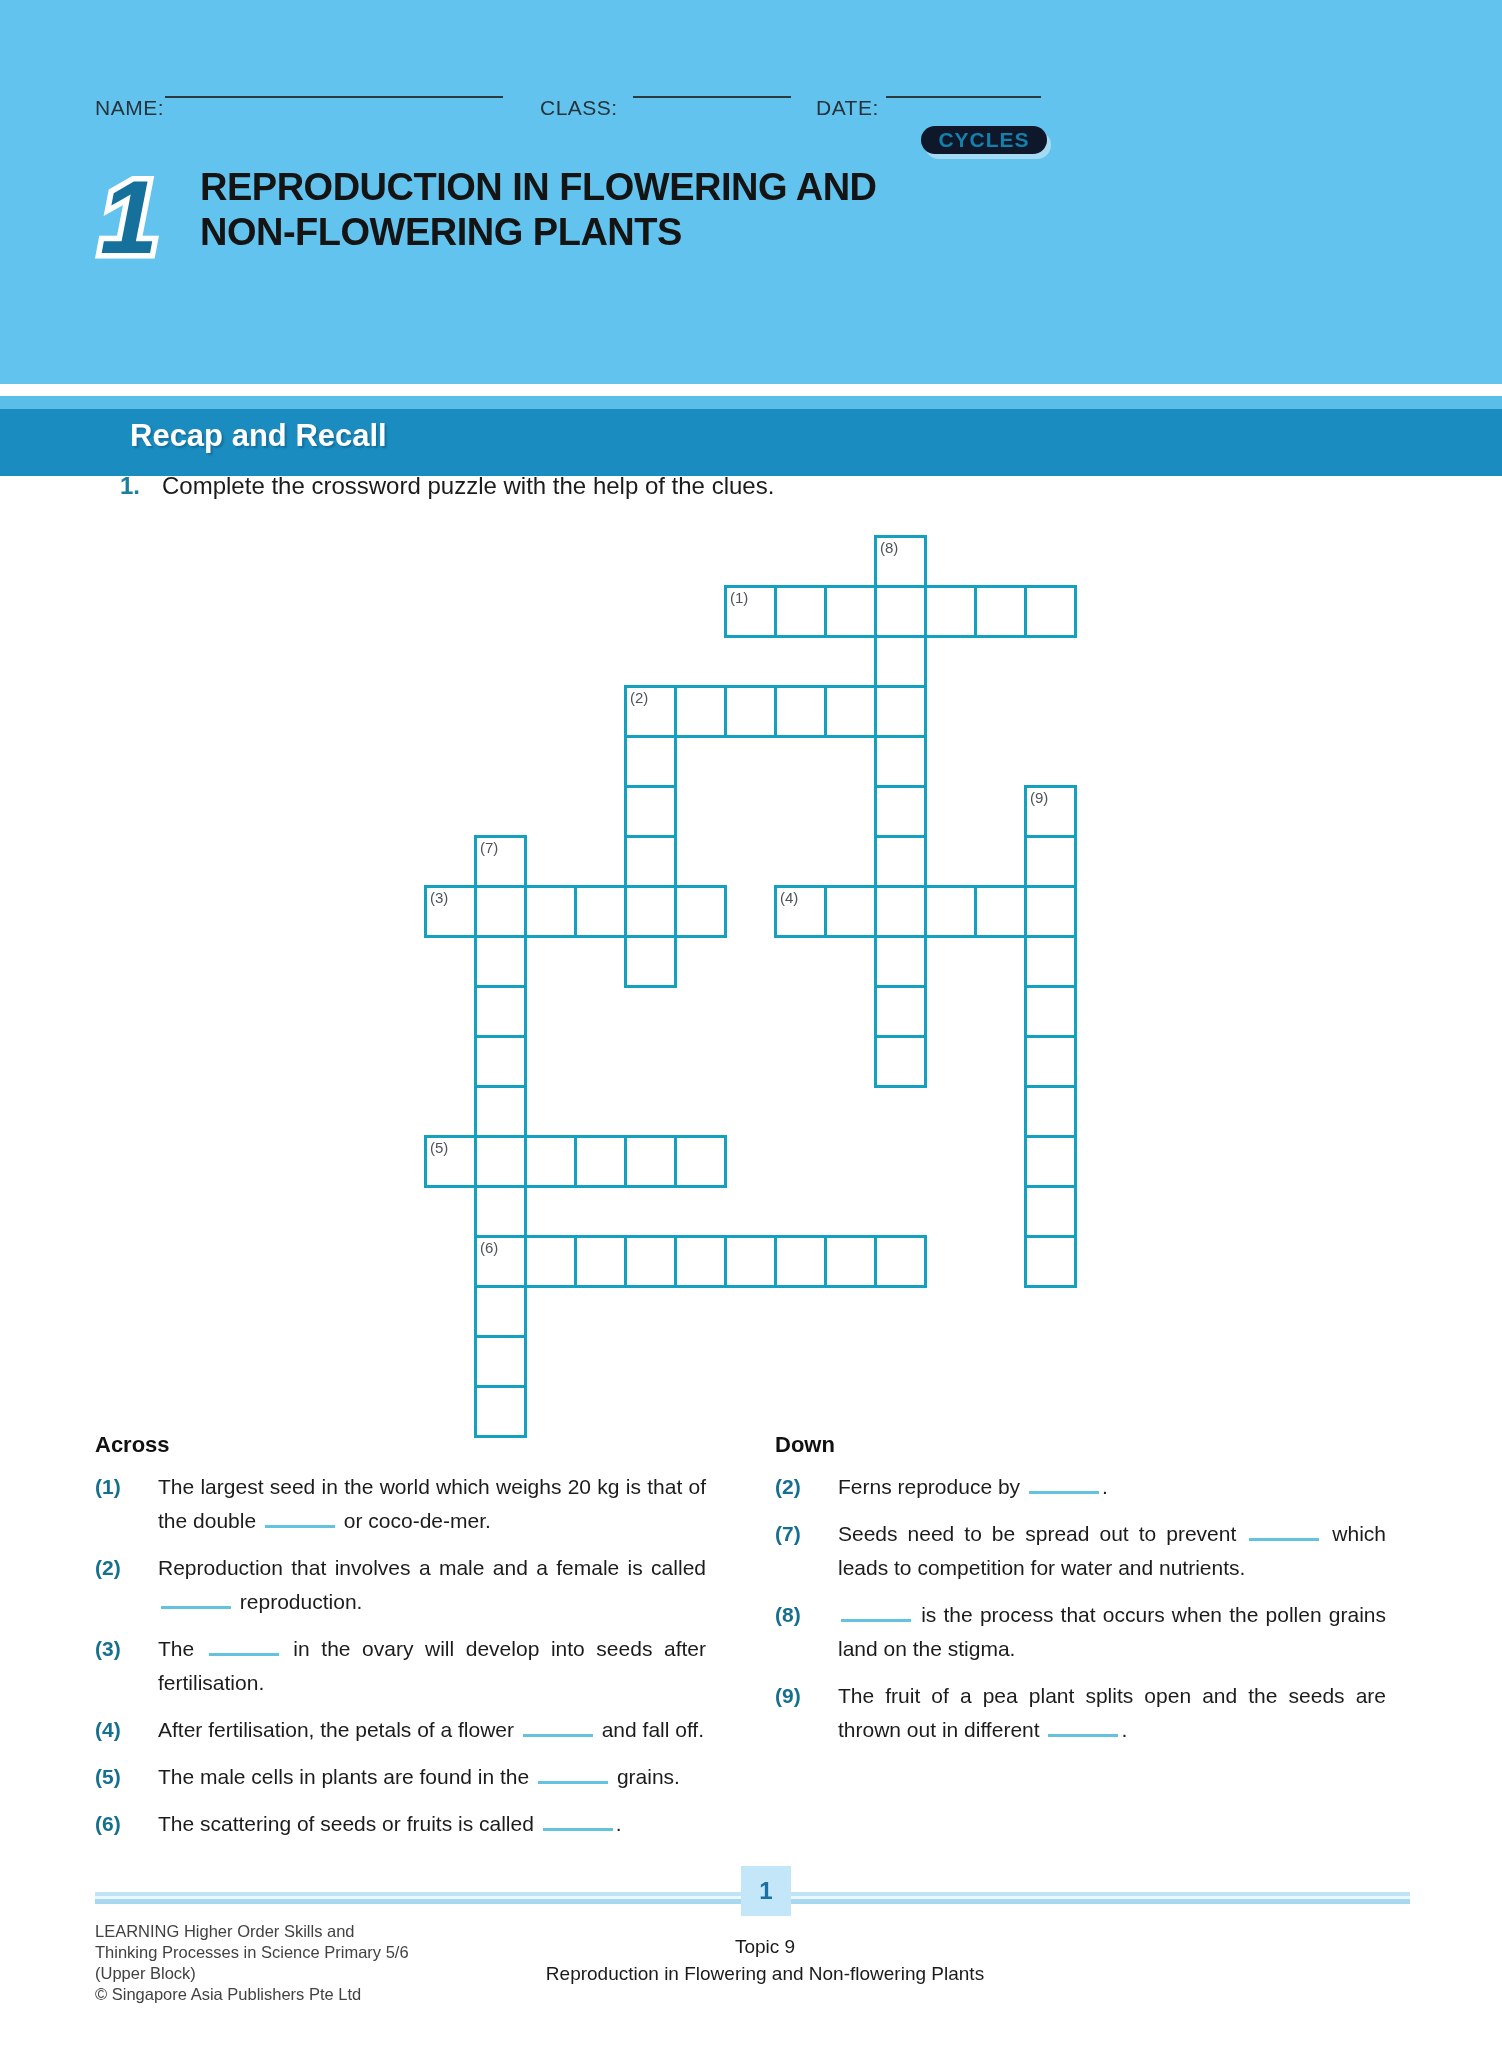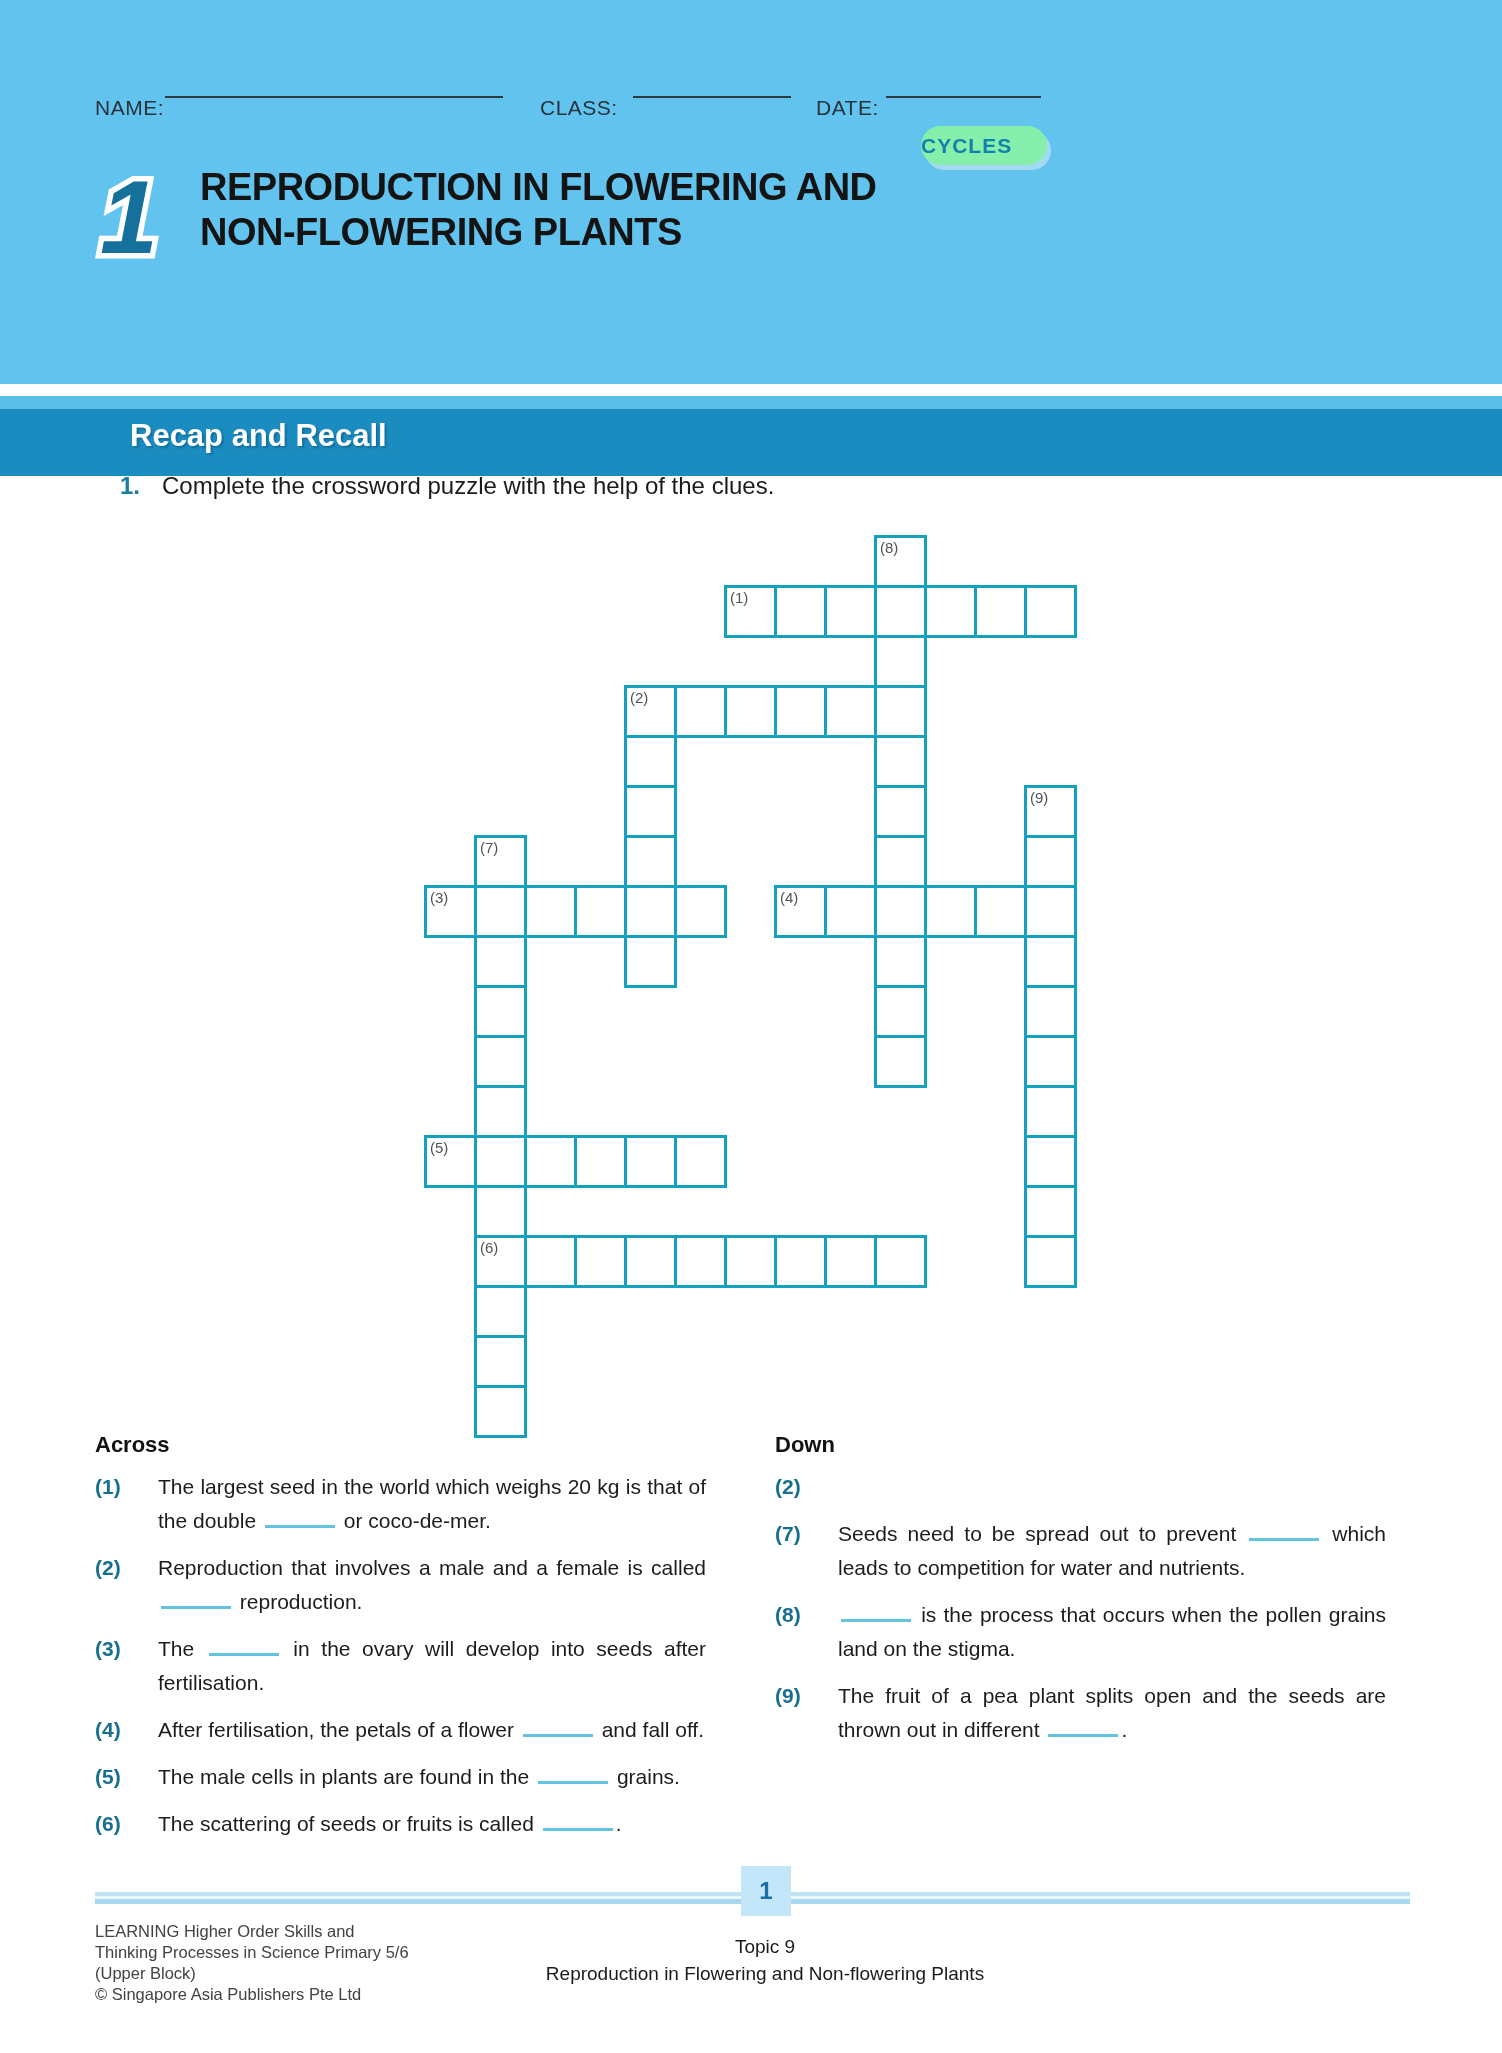--- a/index.html
+++ b/index.html
@@ -4,22 +4,22 @@
 <style>
   * { margin:0; padding:0; box-sizing:border-box; }
   html,body { background:#ffffff; }
   body { font-family:"Liberation Sans", sans-serif; }
   .page { position:relative; width:1502px; height:2053px; background:#ffffff; overflow:hidden; }
 
   
   .header-block { position:absolute; left:0; top:0; width:1502px; height:384px; background:#62c4ee; }
   .field-label { position:absolute; font-size:21px; color:#26333c; letter-spacing:.5px; }
   .field-line  { position:absolute; border-bottom:2px solid #2d3a42; height:0; }
-  .cycles-badge { position:absolute; left:921px; top:126px; width:126px; height:39px; background:#86efac;
-                  border-radius:23px; box-shadow:4px 5px 0 #a5daf3; display:flex; align-items:center; }
+  .cycles-badge { position:absolute; left:921px; top:126px; width:126px; height:28px; background:#0f172a;
+                  border-radius:23px; box-shadow:4px 5px 0 #a5daf3; display:flex; align-items:center; justify-content:center; }
   .cycles-badge span { font-size:21px; font-weight:bold; color:#1481ad; letter-spacing:1px; }
 
   .big-num { position:absolute; left:100px; top:158px; width:90px; height:110px; font-size:104px; font-weight:bold; font-style:italic; }
   .big-num span { position:absolute; left:0; top:0; }
   .big-num .outline { -webkit-text-stroke:11px #ffffff; color:#ffffff; }
   .big-num .fill { color:#15719c; }
 
   .chapter-title { position:absolute; left:200px; top:165px; font-size:38px; line-height:45px; font-weight:bold;
                    color:#141414; letter-spacing:-.5px; }
 
@@ -203,20 +203,21 @@
           <span class="clue-num">(6)</span>
           <div class="clue-text">The scattering of seeds or fruits is called <span class="blank"></span>.</div>
         </div>
       </div>
   </div>
   <div class="clues-col clues-down">
     <div class="clues-heading">Down</div>
     <div id="down-list">
         <div class="clue">
           <span class="clue-num">(2)</span>
+          <div class="clue-text">Ferns reproduce by <span class="blank"></span>.</div>
         </div>
         <div class="clue">
           <span class="clue-num">(7)</span>
           <div class="clue-text">Seeds need to be spread out to prevent <span class="blank"></span> which leads to competition for water and nutrients.</div>
         </div>
         <div class="clue">
           <span class="clue-num">(8)</span>
           <div class="clue-text"><span class="blank"></span> is the process that occurs when the pollen grains land on the stigma.</div>
         </div>
         <div class="clue">

